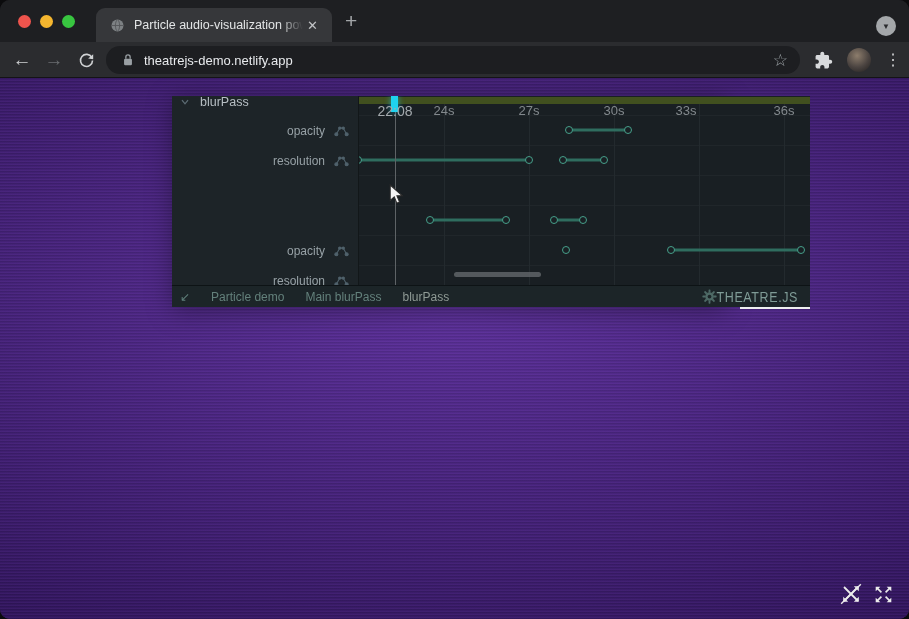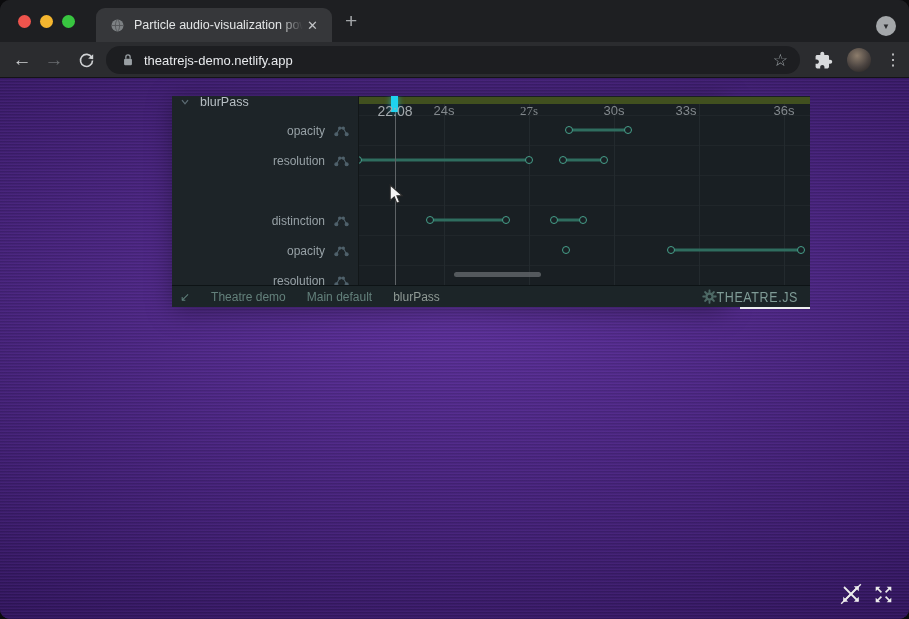--- a/index.html
+++ b/index.html
@@ -161,34 +161,20 @@
                 <line x1="2.2" y1="8.6" x2="5.4" y2="2.8"></line>
                   <line x1="5.4" y1="2.8" x2="8.6" y2="2.8"></line>
                   <line x1="8.6" y1="2.8" x2="11.8" y2="8.6"></line>
                 <circle cx="2.2" cy="8.6" r="1.4"></circle>
                   <circle cx="11.8" cy="8.6" r="1.4"></circle>
                   <circle cx="5.4" cy="2.8" r="1.1"></circle>
                   <circle cx="8.6" cy="2.8" r="1.1"></circle>
               </g>
             </svg>
           </div>
-          <div class="trow prop" style="top:110px">
-            <span>distinction</span>
-            <svg class="propicon" width="15" height="12" viewBox="0 0 14 11">
-              <g stroke="#50626c" stroke-width="1" fill="#50626c">
-                <line x1="2.2" y1="8.6" x2="5.4" y2="2.8"></line>
-                  <line x1="5.4" y1="2.8" x2="8.6" y2="2.8"></line>
-                  <line x1="8.6" y1="2.8" x2="11.8" y2="8.6"></line>
-                <circle cx="2.2" cy="8.6" r="1.4"></circle>
-                  <circle cx="11.8" cy="8.6" r="1.4"></circle>
-                  <circle cx="5.4" cy="2.8" r="1.1"></circle>
-                  <circle cx="8.6" cy="2.8" r="1.1"></circle>
-              </g>
-            </svg>
-          </div>
           <div class="trow prop" style="top:140px">
             <span>opacity</span>
             <svg class="propicon" width="15" height="12" viewBox="0 0 14 11">
               <g stroke="#50626c" stroke-width="1" fill="#50626c">
                 <line x1="2.2" y1="8.6" x2="5.4" y2="2.8"></line>
                   <line x1="5.4" y1="2.8" x2="8.6" y2="2.8"></line>
                   <line x1="8.6" y1="2.8" x2="11.8" y2="8.6"></line>
                 <circle cx="2.2" cy="8.6" r="1.4"></circle>
                   <circle cx="11.8" cy="8.6" r="1.4"></circle>
                   <circle cx="5.4" cy="2.8" r="1.1"></circle>
@@ -217,21 +203,21 @@
 
         <div class="rowsep" style="top: 19px;"></div>
             <div class="rowsep" style="top: 49px;"></div>
             <div class="rowsep" style="top: 79px;"></div>
             <div class="rowsep" style="top: 109px;"></div>
             <div class="rowsep" style="top: 139px;"></div>
             <div class="rowsep" style="top: 169px;"></div>
             <div class="gridline" style="left: 85px;"></div>
             <div class="tick-label" style="left: 85px;">24s</div>
             <div class="gridline" style="left: 169.999px;"></div>
-            <div class="tick-label" style="left: 169.999px; font-family: Liberation Serif, serif;">27s</div>
+            <div class="tick-label" style="left: 169.999px;">27s</div>
             <div class="gridline" style="left: 254.998px;"></div>
             <div class="tick-label" style="left: 254.998px;">30s</div>
             <div class="gridline" style="left: 339.997px;"></div>
             <div class="tick-label" style="left: 327px;">33s</div>
             <div class="gridline" style="left: 424.996px;"></div>
             <div class="tick-label" style="left: 424.996px; text-align: right;">36s</div>
             <div class="kf-line" style="left: 209.665px; width: 59.4993px; top: 34px;"></div>
             <div class="kf-dot" style="left: 209.665px; top: 34px;"></div>
             <div class="kf-dot" style="left: 269.164px; top: 34px;"></div>
             <div class="kf-line" style="left: -1.41565px; width: 171.415px; top: 64px;"></div>
@@ -252,22 +238,22 @@
             <div class="kf-dot" style="left: 441.996px; top: 154px;"></div>
             <div class="ph-line" style="left: 35.9839px;"></div>
             <div class="ph-marker" style="left: 32.4839px;"></div>
             <div class="ph-label" style="left: 35.9839px;">22:08</div>
             <div class="scroll-thumb" style="left: 95px; width: 87px; top: 176px;"></div>
           </div>
       </div>
 
       <div class="bottombar">
         <span class="bb-collapse">↙</span>
-        <span class="bb-item">Theatre demo</span>
-        <span class="bb-item">Main default</span>
+        <span class="bb-item">Particle demo</span>
+        <span class="bb-item">Main blurPass</span>
         <span class="bb-item obj">blurPass</span>
         <div class="bb-right">
           <svg width="15" height="15" viewBox="0 0 16 16">
             <g fill="#4e6a66">
               <circle cx="8" cy="8" r="4.6"></circle>
               <g>
                 <rect x="7" y="0.4" width="2" height="3.4" rx="0.7"></rect>
                 <rect x="7" y="12.2" width="2" height="3.4" rx="0.7"></rect>
                 <rect x="0.4" y="7" width="3.4" height="2" rx="0.7"></rect>
                 <rect x="12.2" y="7" width="3.4" height="2" rx="0.7"></rect>

